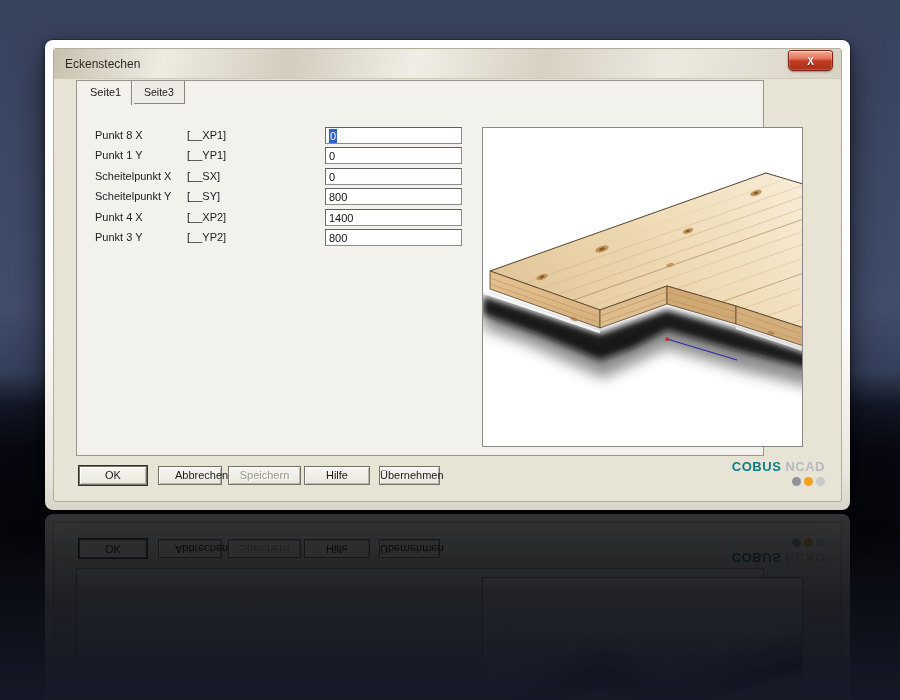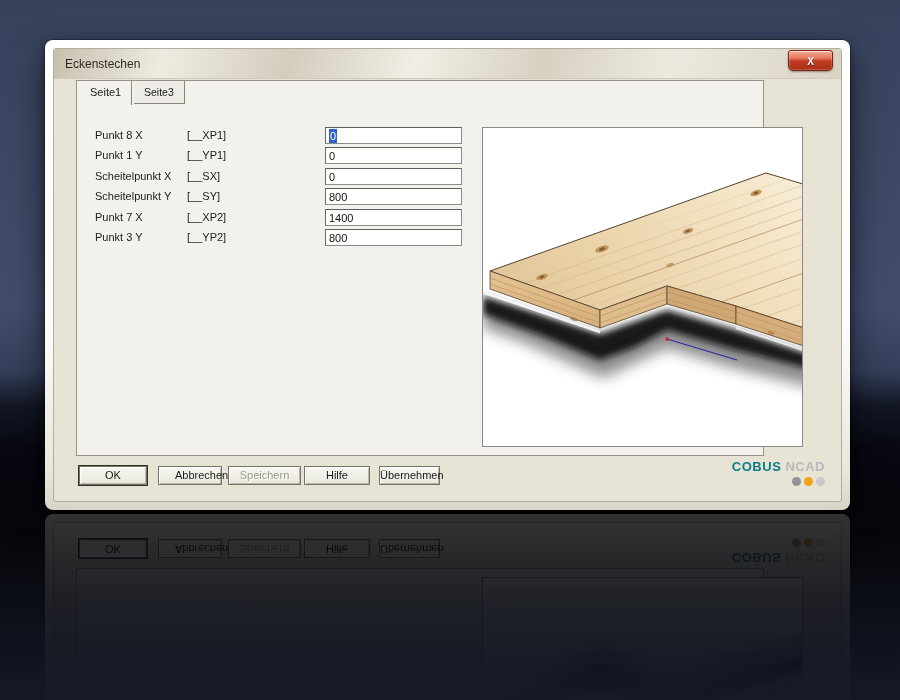--- a/index.html
+++ b/index.html
@@ -155,21 +155,21 @@
           <span class="flabel">Scheitelpunkt X</span>
           <span class="fcode">[__SX]</span>
           <input class="finput" value="0" style="">
         </div>
         <div class="frow" style="top:107px">
           <span class="flabel">Scheitelpunkt Y</span>
           <span class="fcode">[__SY]</span>
           <input class="finput" value="800" style="">
         </div>
         <div class="frow" style="top:128px">
-          <span class="flabel">Punkt 7 X</span>
+          <span class="flabel">Punkt 4 X</span>
           <span class="fcode">[__XP2]</span>
           <input class="finput" value="1400" style="">
         </div>
         <div class="frow" style="top:148px">
           <span class="flabel">Punkt 3 Y</span>
           <span class="fcode">[__YP2]</span>
           <input class="finput" value="800" style="">
         </div>
 
         <div class="preview">

